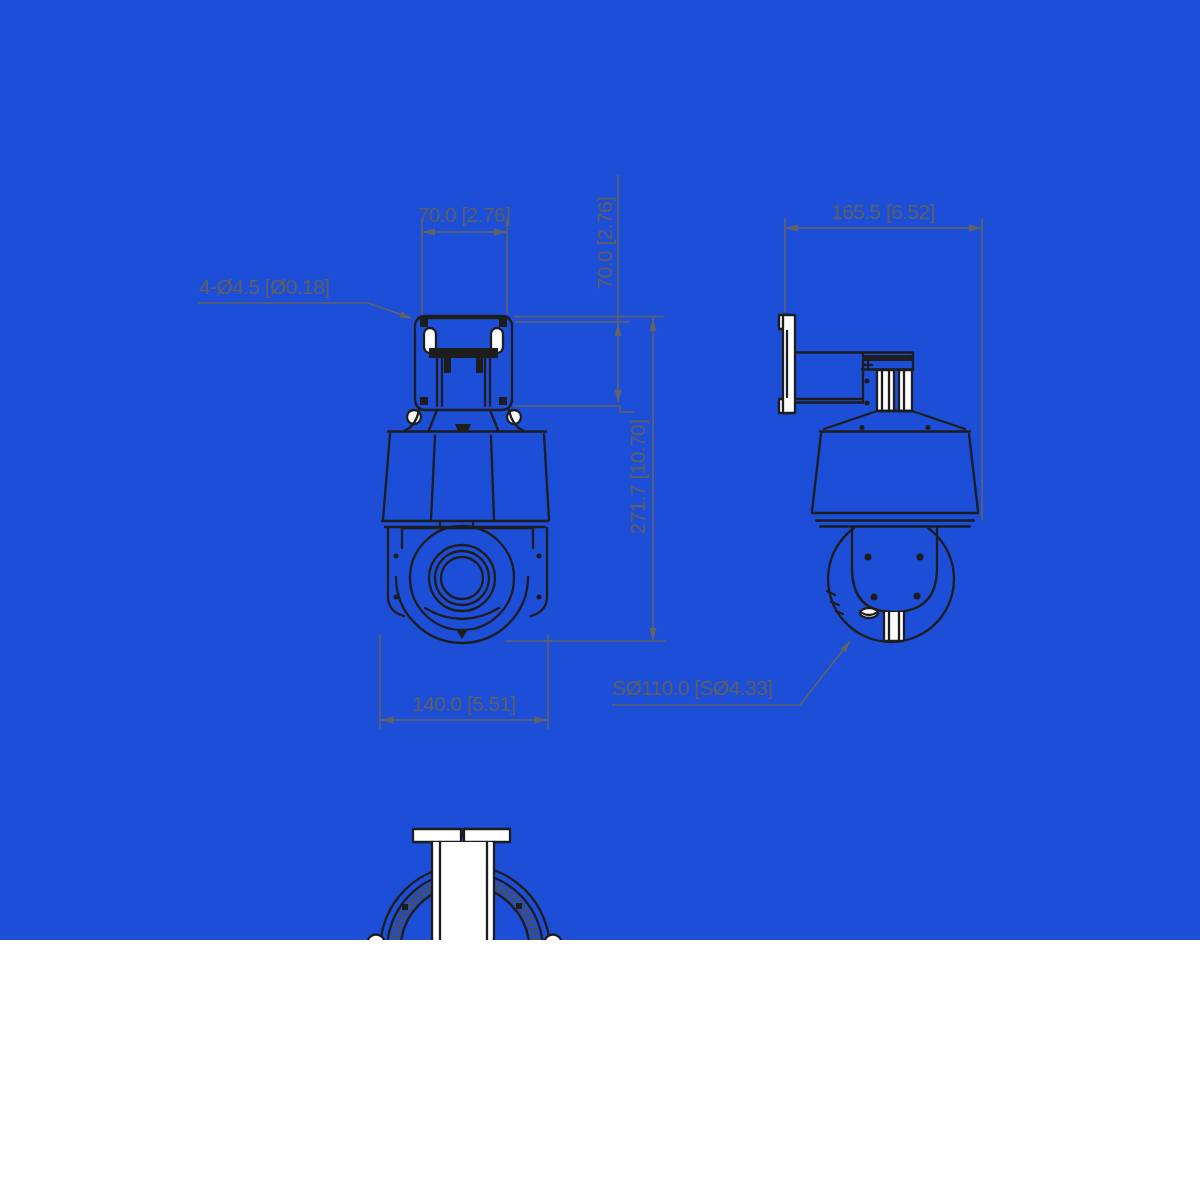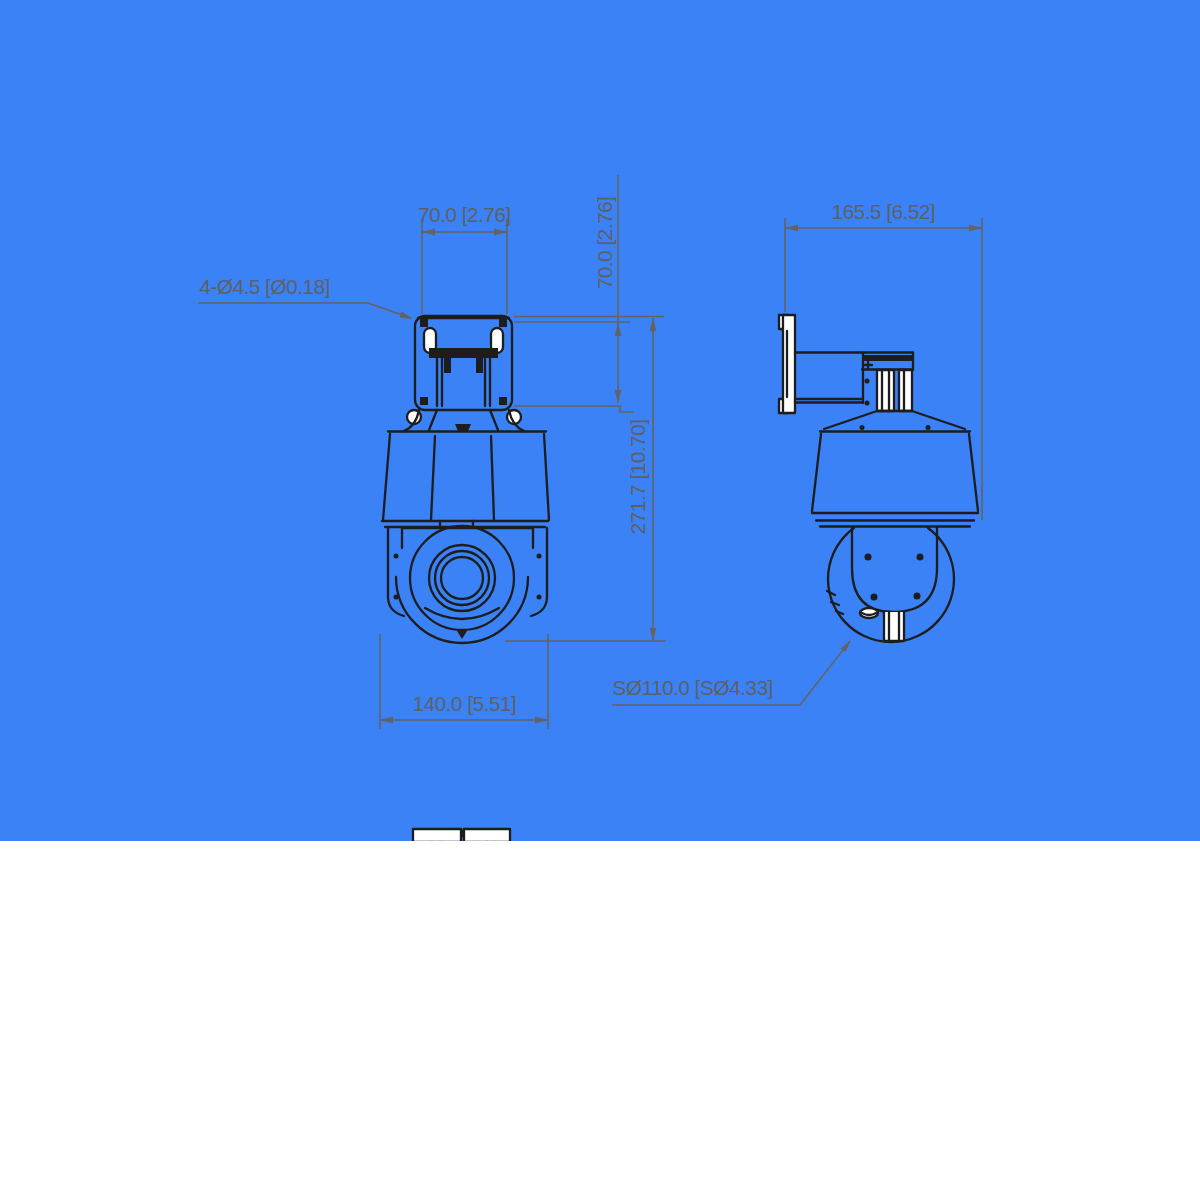--- a/index.html
+++ b/index.html
@@ -1,16 +1,16 @@
 <!DOCTYPE html>
 <html><head>
 <meta charset="utf-8">
 <style>
   html,body{margin:0;padding:0;background:#ffffff;}
-  .stage{position:relative;width:1200px;height:841px;background:#3b82f6;overflow:hidden;}
+  .stage{position:relative;width:1200px;height:940px;background:#1d4ed8;overflow:hidden;}
   svg{display:block;}
   .obj{stroke:#1d1d1d;fill:none;stroke-width:2.3;stroke-linecap:round;stroke-linejoin:round;}
   .obj-fill{fill:#1d1d1d;stroke:none;}
   .obj-white{fill:#ffffff;}
   .dim{stroke:#636363;fill:none;stroke-width:1.6;stroke-linecap:butt;}
   .dim-fill{fill:#636363;stroke:none;}
   .dim-text{fill:#5f5f5f;font-family:"Liberation Sans","DejaVu Sans",sans-serif;
             font-size:21px;letter-spacing:-0.6px;}
 </style>
 </head>

